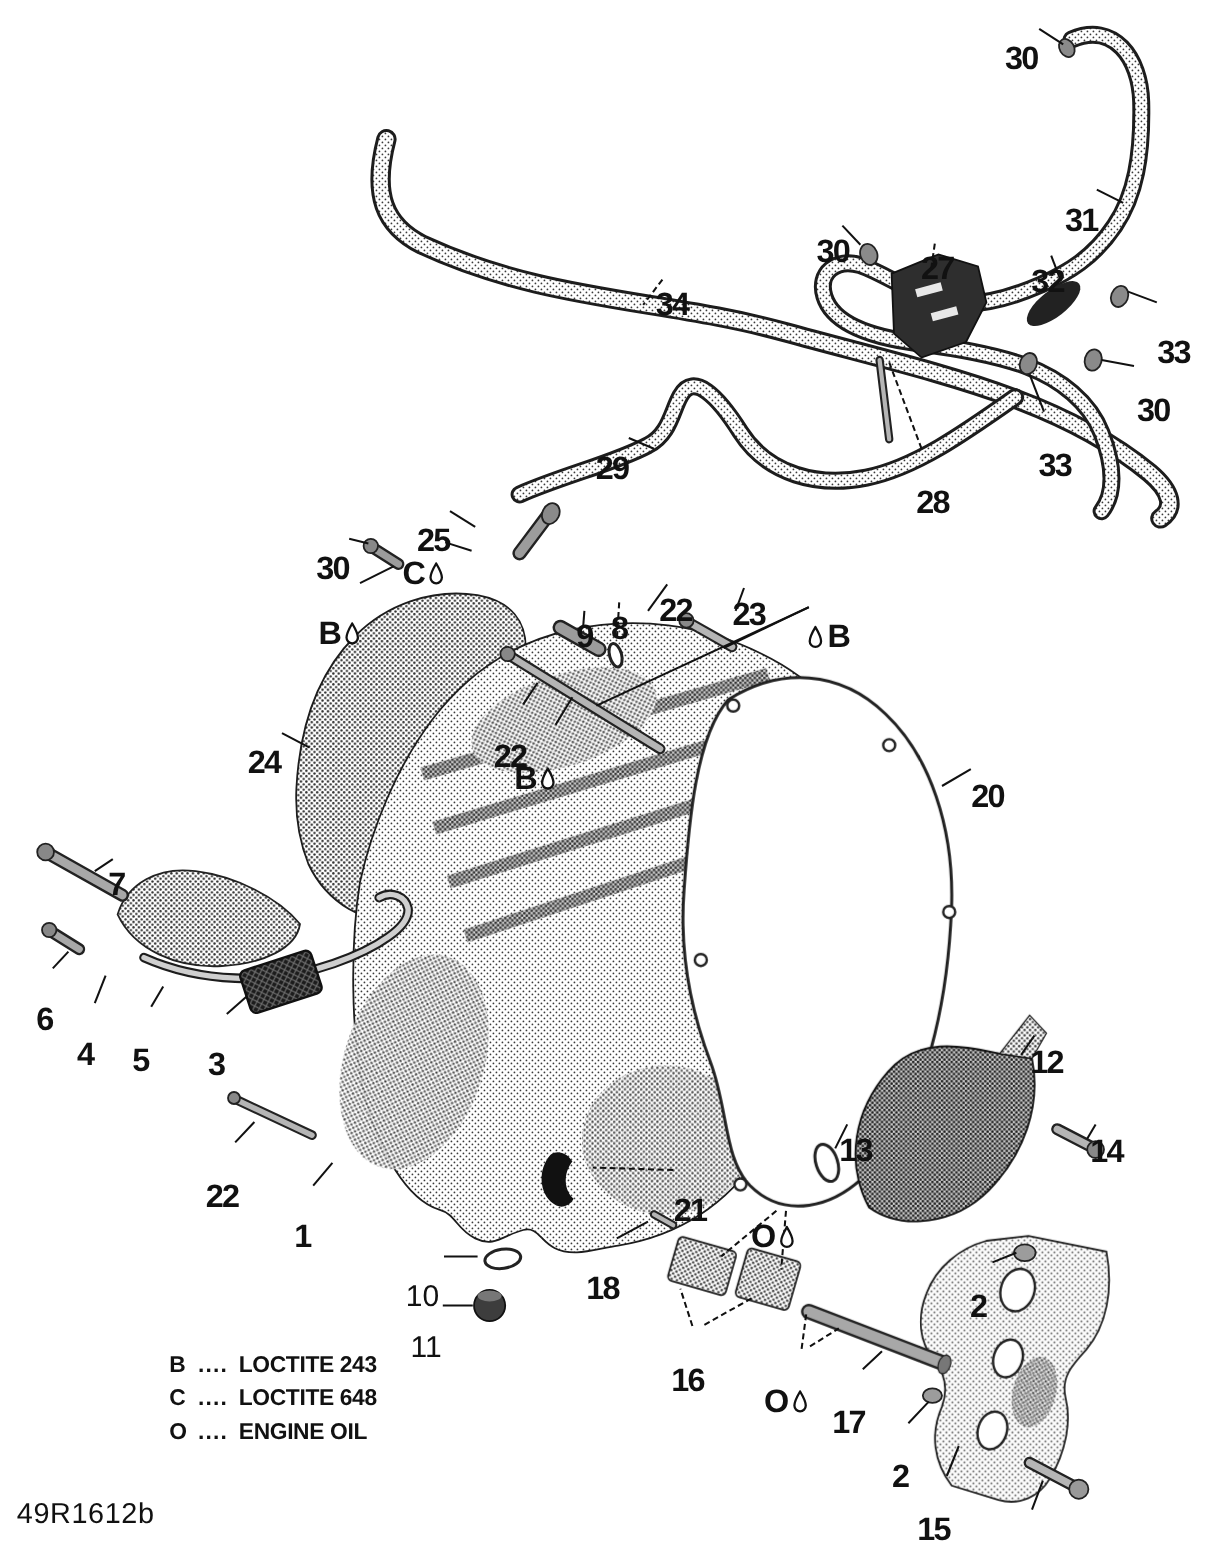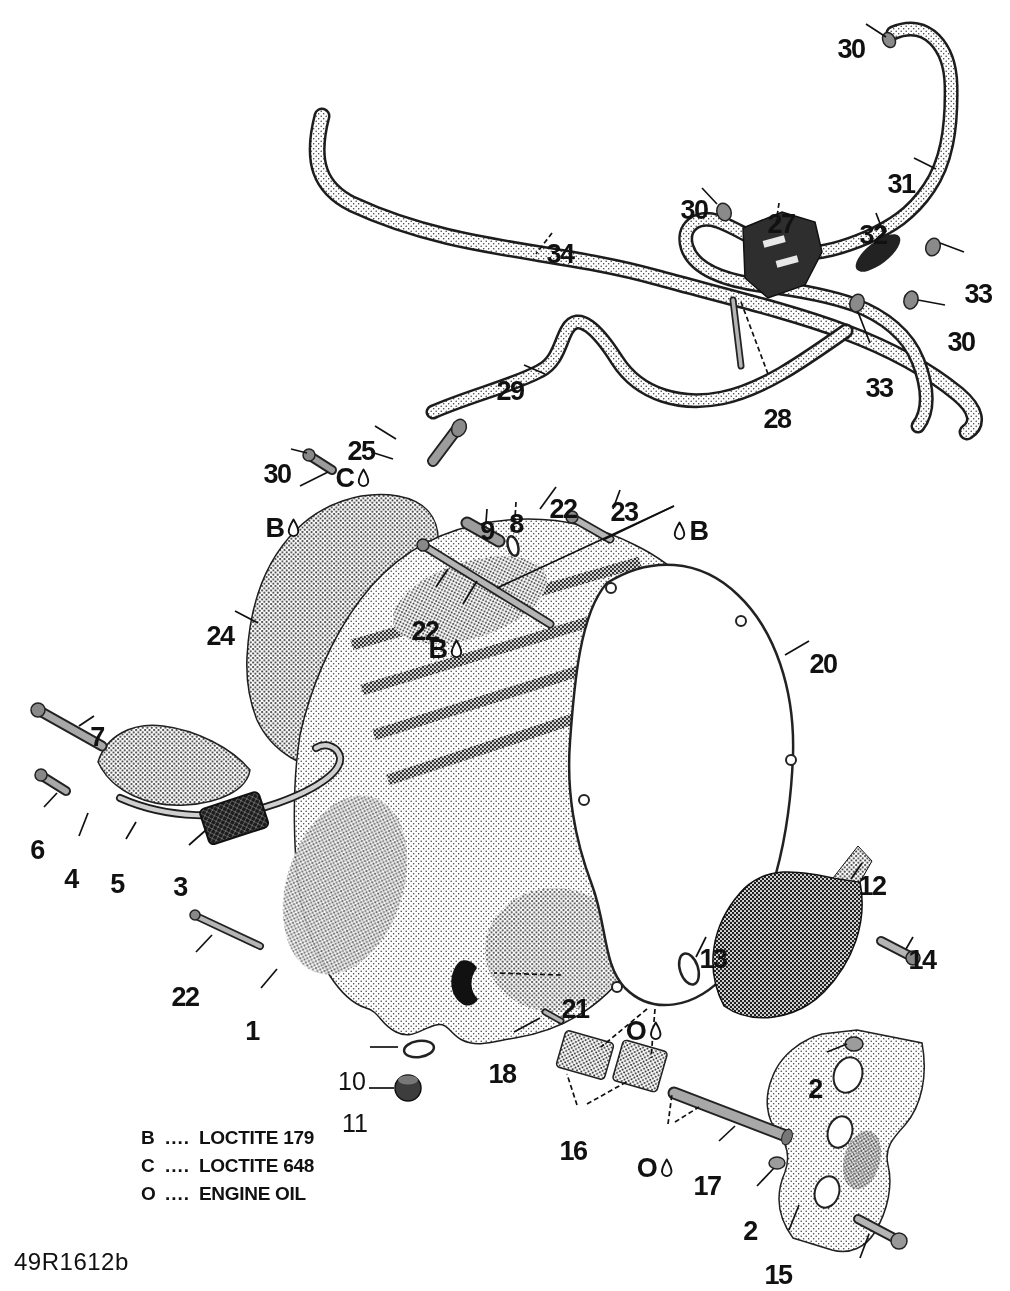--- a/index.html
+++ b/index.html
@@ -399,21 +399,21 @@
       </div>
       <div class="callout" style="left: 848px; top: 1270px;">
         <span>19</span>
       </div>
     </div>
 
   <div id="legend">
     <div class="legend-row">
       <span class="legend-code">B</span>
       <span class="legend-dots">....</span>
-      <span class="legend-text">LOCTITE 179</span>
+      <span class="legend-text">LOCTITE 243</span>
     </div>
     <div class="legend-row">
       <span class="legend-code">C</span>
       <span class="legend-dots">....</span>
       <span class="legend-text">LOCTITE 648</span>
     </div>
     <div class="legend-row">
       <span class="legend-code">O</span>
       <span class="legend-dots">....</span>
       <span class="legend-text">ENGINE OIL</span>

